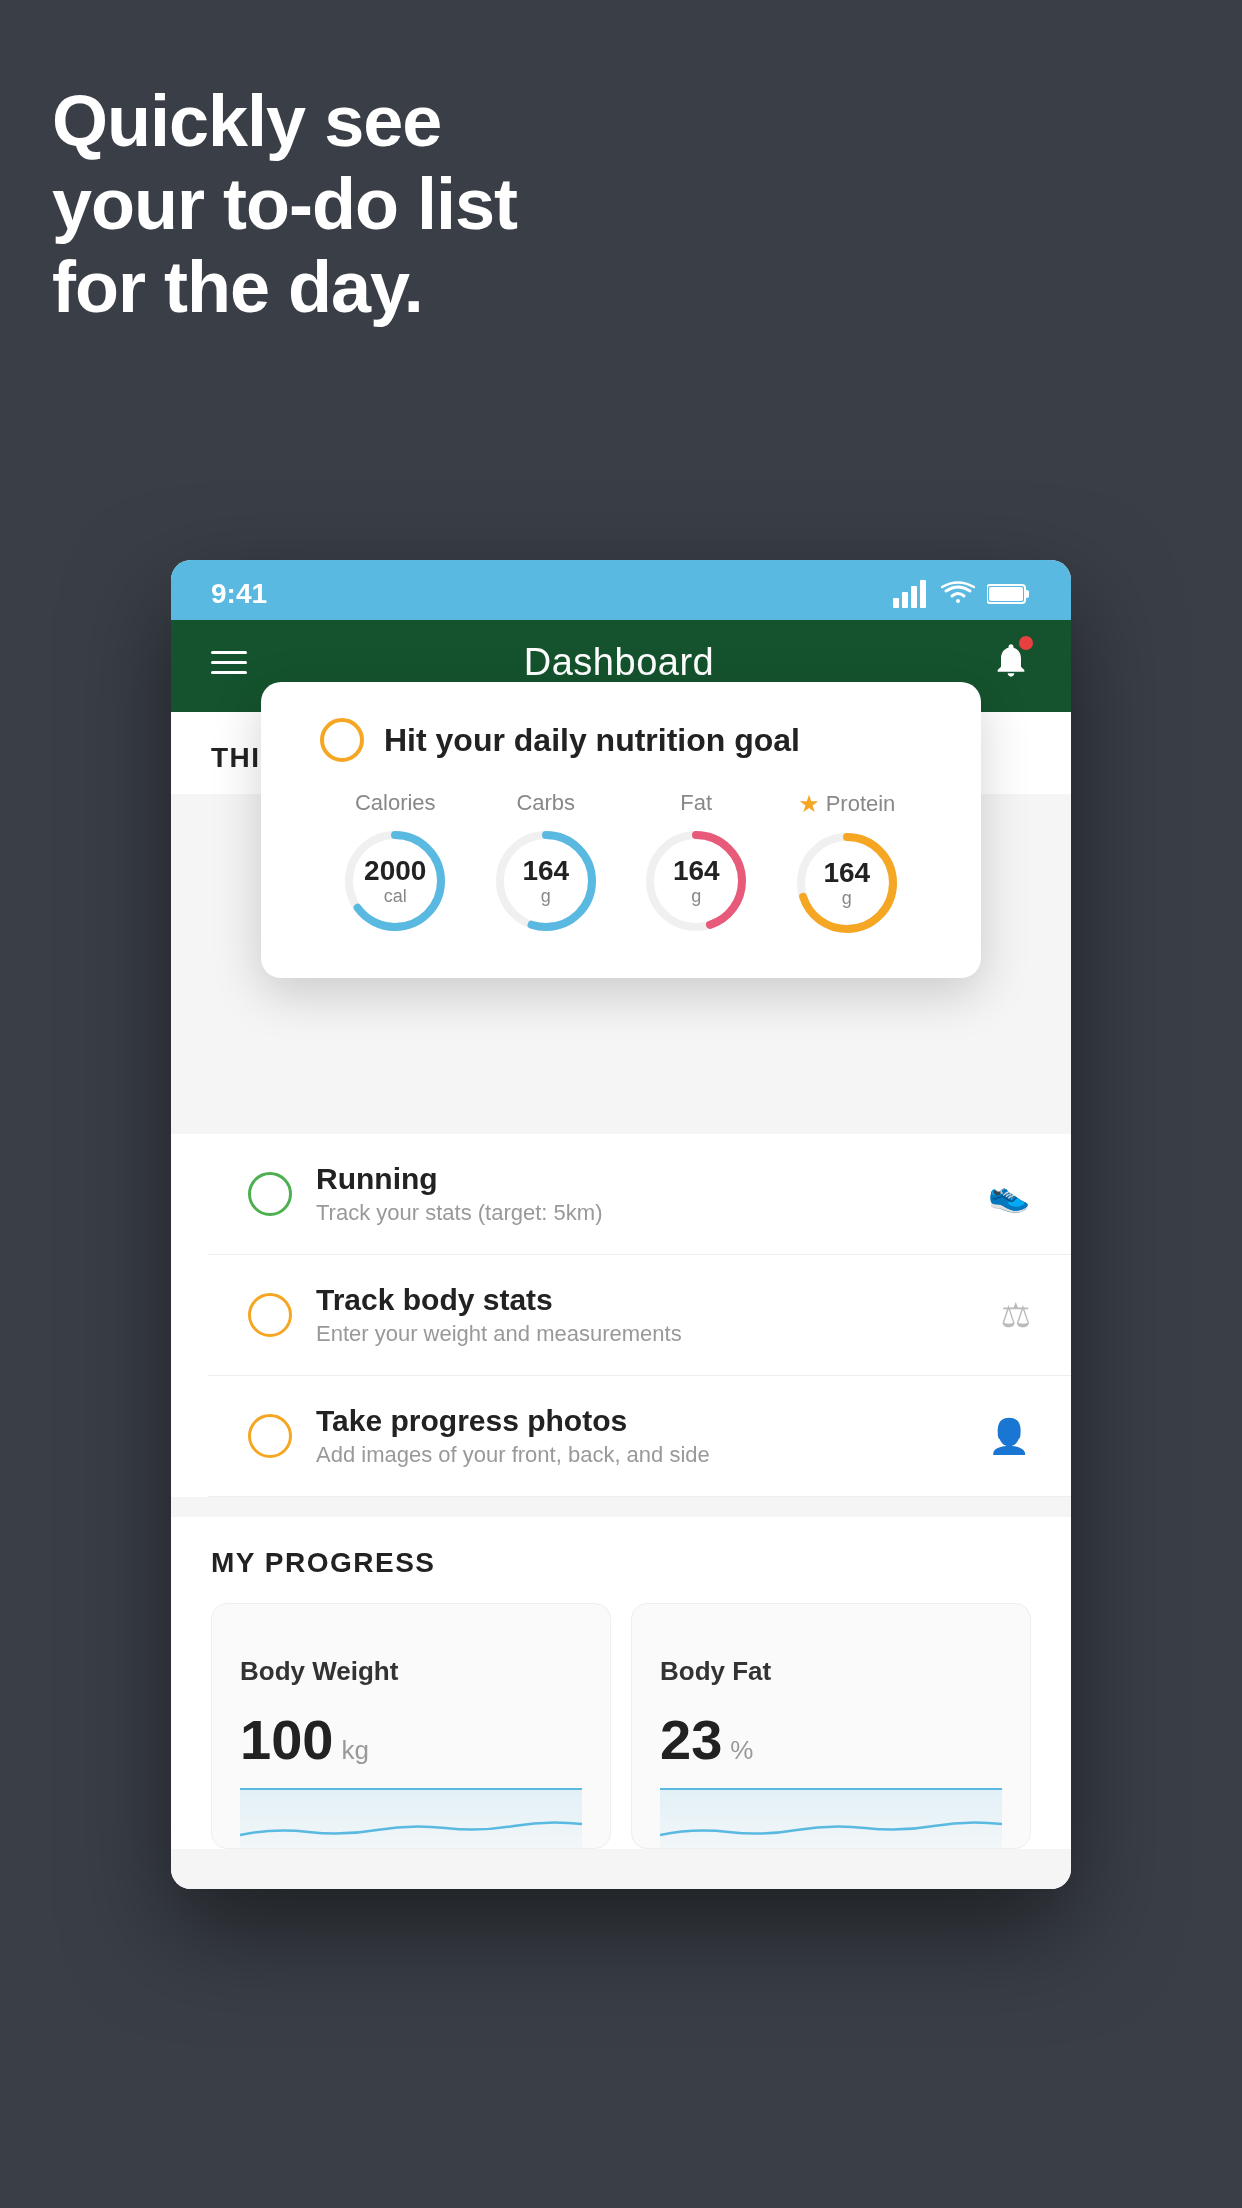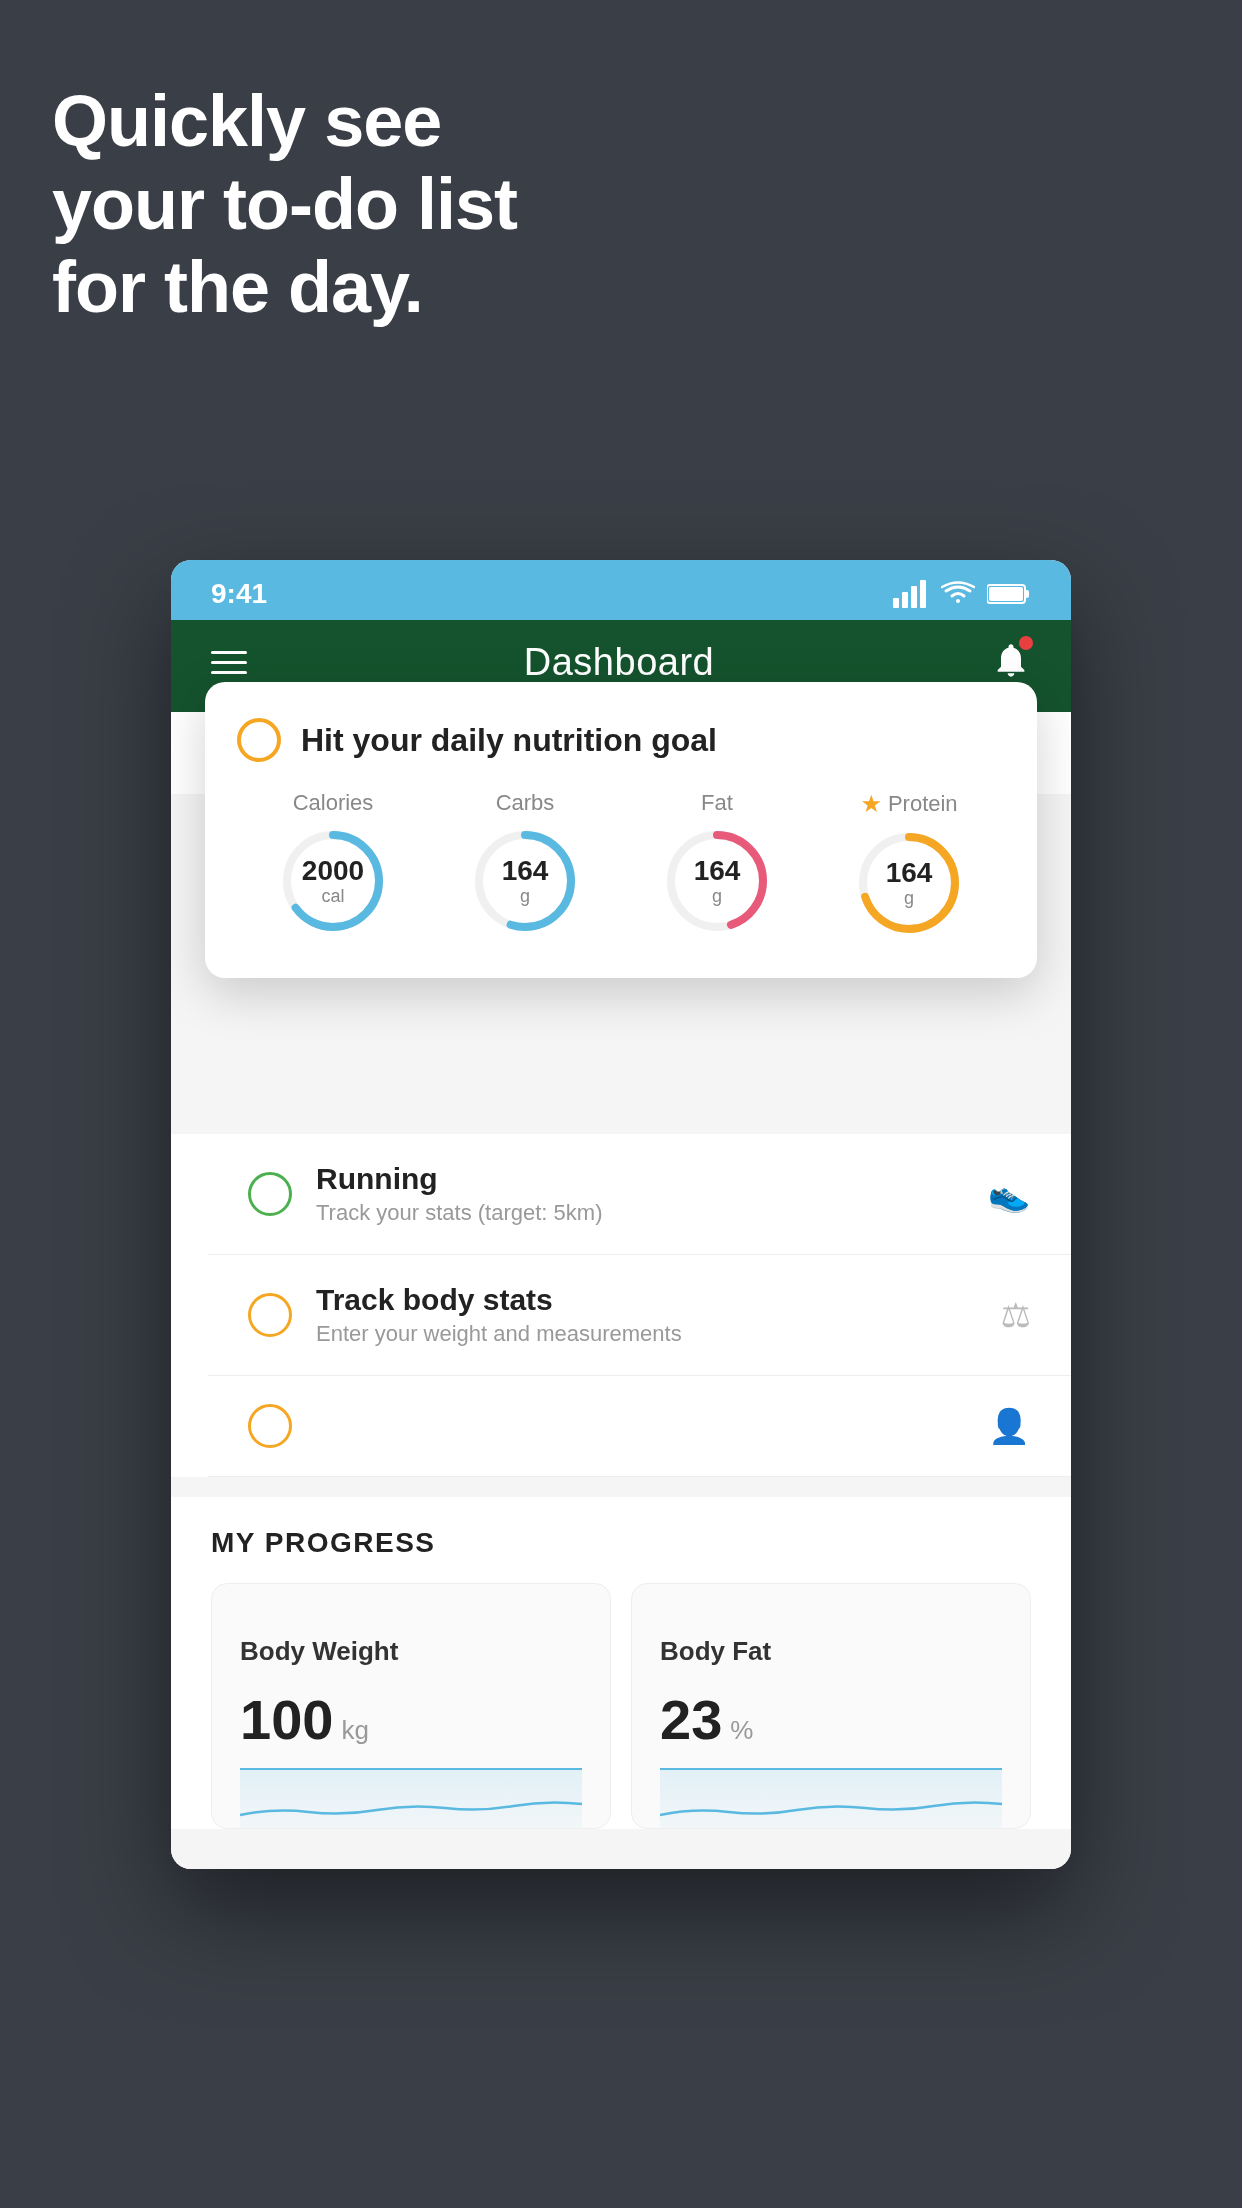--- a/index.html
+++ b/index.html
@@ -120,24 +120,24 @@
       letter-spacing: 1.5px;
       text-transform: uppercase;
     }
 
     
     .nutrition-card {
       position: absolute;
       top: -30px;
       left: 50%;
       transform: translateX(-50%);
-      width: 832px;
+      width: 720px;
       background: white;
       border-radius: 20px;
-      padding: 36px 32px 40px;
+      padding: 36px 59px 40px;
       box-shadow: 0 15px 50px rgba(0,0,0,0.18);
       z-index: 10;
     }
     .nutrition-card-header {
       display: flex;
       align-items: center;
       gap: 20px;
       margin-bottom: 28px;
     }
     .circle-check {
@@ -455,20 +455,24 @@
         <div class="list-item">
     <div class="list-circle yellow"></div>
     <div class="list-text">
       <h3>Track body stats</h3>
       <p>Enter your weight and measurements</p>
     </div>
     <span class="list-icon">⚖</span>
   </div>
         <div class="list-item">
     <div class="list-circle yellow"></div>
+    <div class="list-text">
+      <h3>Take progress photos</h3>
+      <p>Add images of your front, back, and side</p>
+    </div>
     <span class="list-icon">👤</span>
   </div>
       </div>
 
     <div class="progress-section">
       <h2>MY PROGRESS</h2>
       <div class="progress-cards" id="progress-cards-container">
 
       <div class="progress-card">
     <div class="progress-card-title">Body Weight</div>

